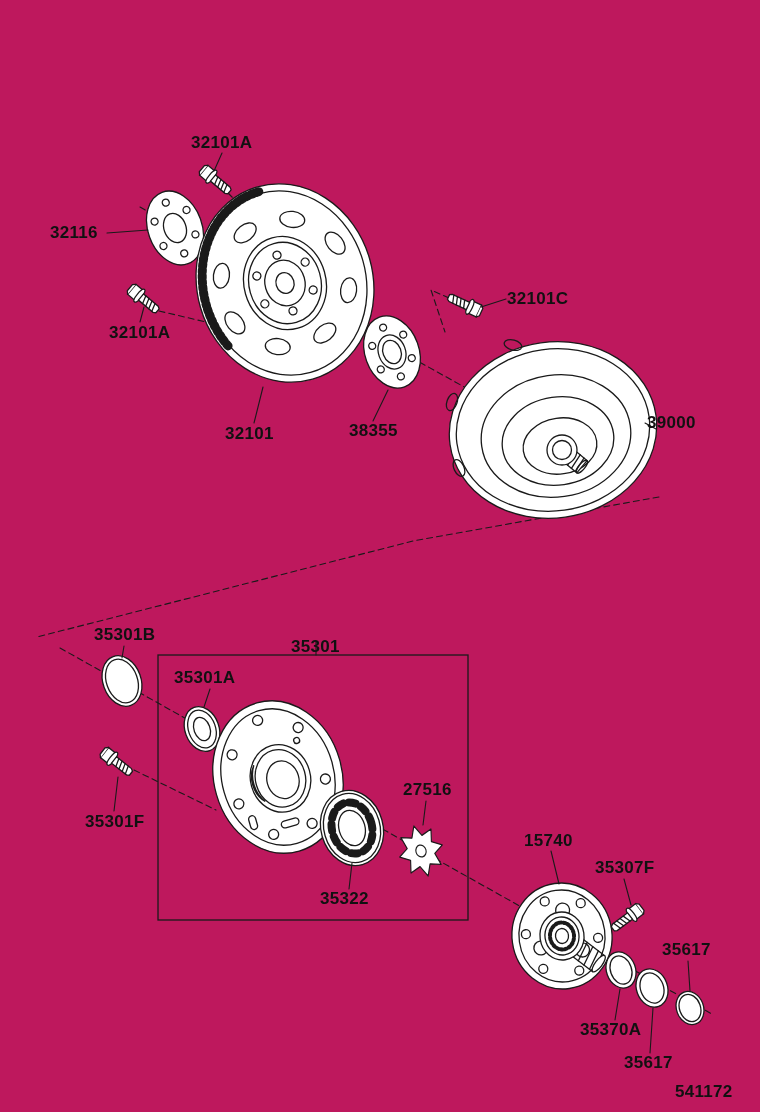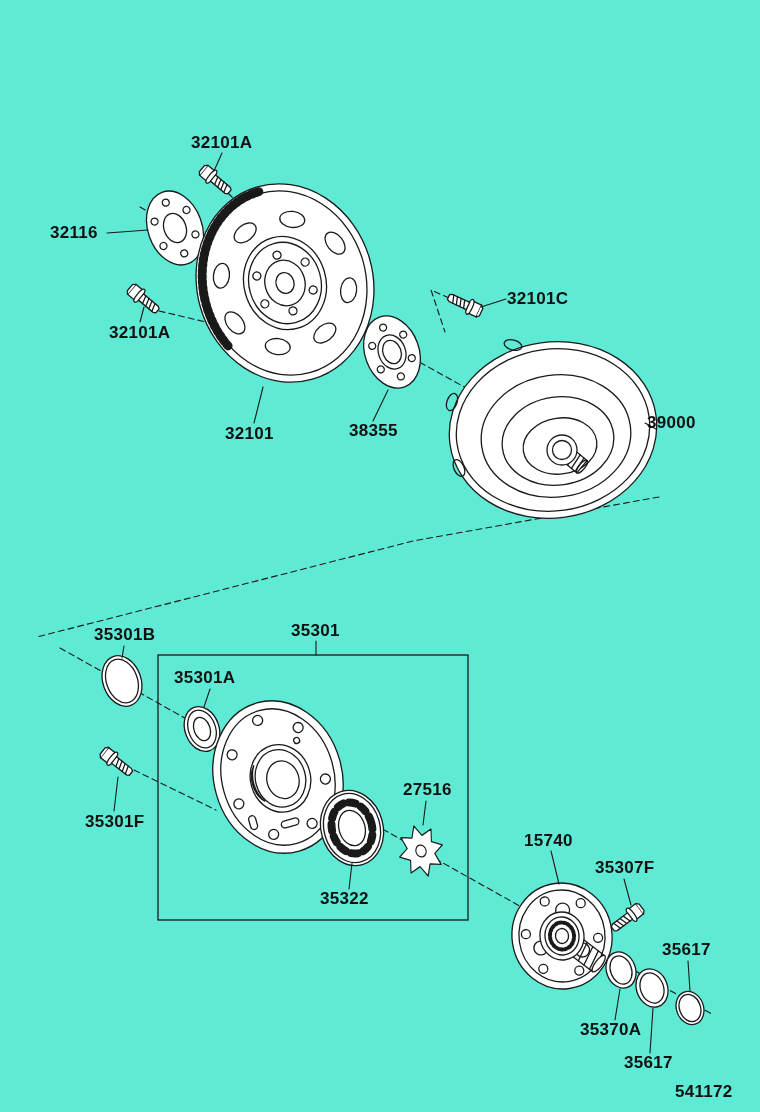--- a/index.html
+++ b/index.html
@@ -1,19 +1,19 @@
 <!DOCTYPE html>
 <html><head>
 <meta charset="utf-8">
 <style>
   html,body{margin:0;padding:0;background:#ffffff;}
   .stage{
     position:relative;
     width:760px;height:1112px;
-    background:#5eead4;
+    background:#be185d;
     font-family:"Liberation Sans", sans-serif;
     overflow:hidden;
   }
   .stage svg{position:absolute;left:0;top:0;}
   .plabel{
     position:absolute;
     font-weight:bold;
     font-size:17px;
     line-height:18px;
     color:#111111;
@@ -226,21 +226,21 @@
 </svg>
 
 <div class="plabel" style="left:191px;top:134px">32101A</div>
 <div class="plabel" style="left:50px;top:224px">32116</div>
 <div class="plabel" style="left:109px;top:324px">32101A</div>
 <div class="plabel" style="left:507px;top:290px">32101C</div>
 <div class="plabel" style="left:225px;top:425px">32101</div>
 <div class="plabel" style="left:349px;top:422px">38355</div>
 <div class="plabel" style="left:647px;top:414px">39000</div>
 <div class="plabel" style="left:94px;top:626px">35301B</div>
-<div class="plabel" style="left:291px;top:622px">35301</div>
+<div class="plabel" style="left:291px;top:638px">35301</div>
 <div class="plabel" style="left:174px;top:669px">35301A</div>
 <div class="plabel" style="left:403px;top:781px">27516</div>
 <div class="plabel" style="left:85px;top:813px">35301F</div>
 <div class="plabel" style="left:320px;top:890px">35322</div>
 <div class="plabel" style="left:524px;top:832px">15740</div>
 <div class="plabel" style="left:595px;top:859px">35307F</div>
 <div class="plabel" style="left:662px;top:941px">35617</div>
 <div class="plabel" style="left:580px;top:1021px">35370A</div>
 <div class="plabel" style="left:624px;top:1054px">35617</div>
 <div class="plabel" style="left:675px;top:1083px">541172</div>

